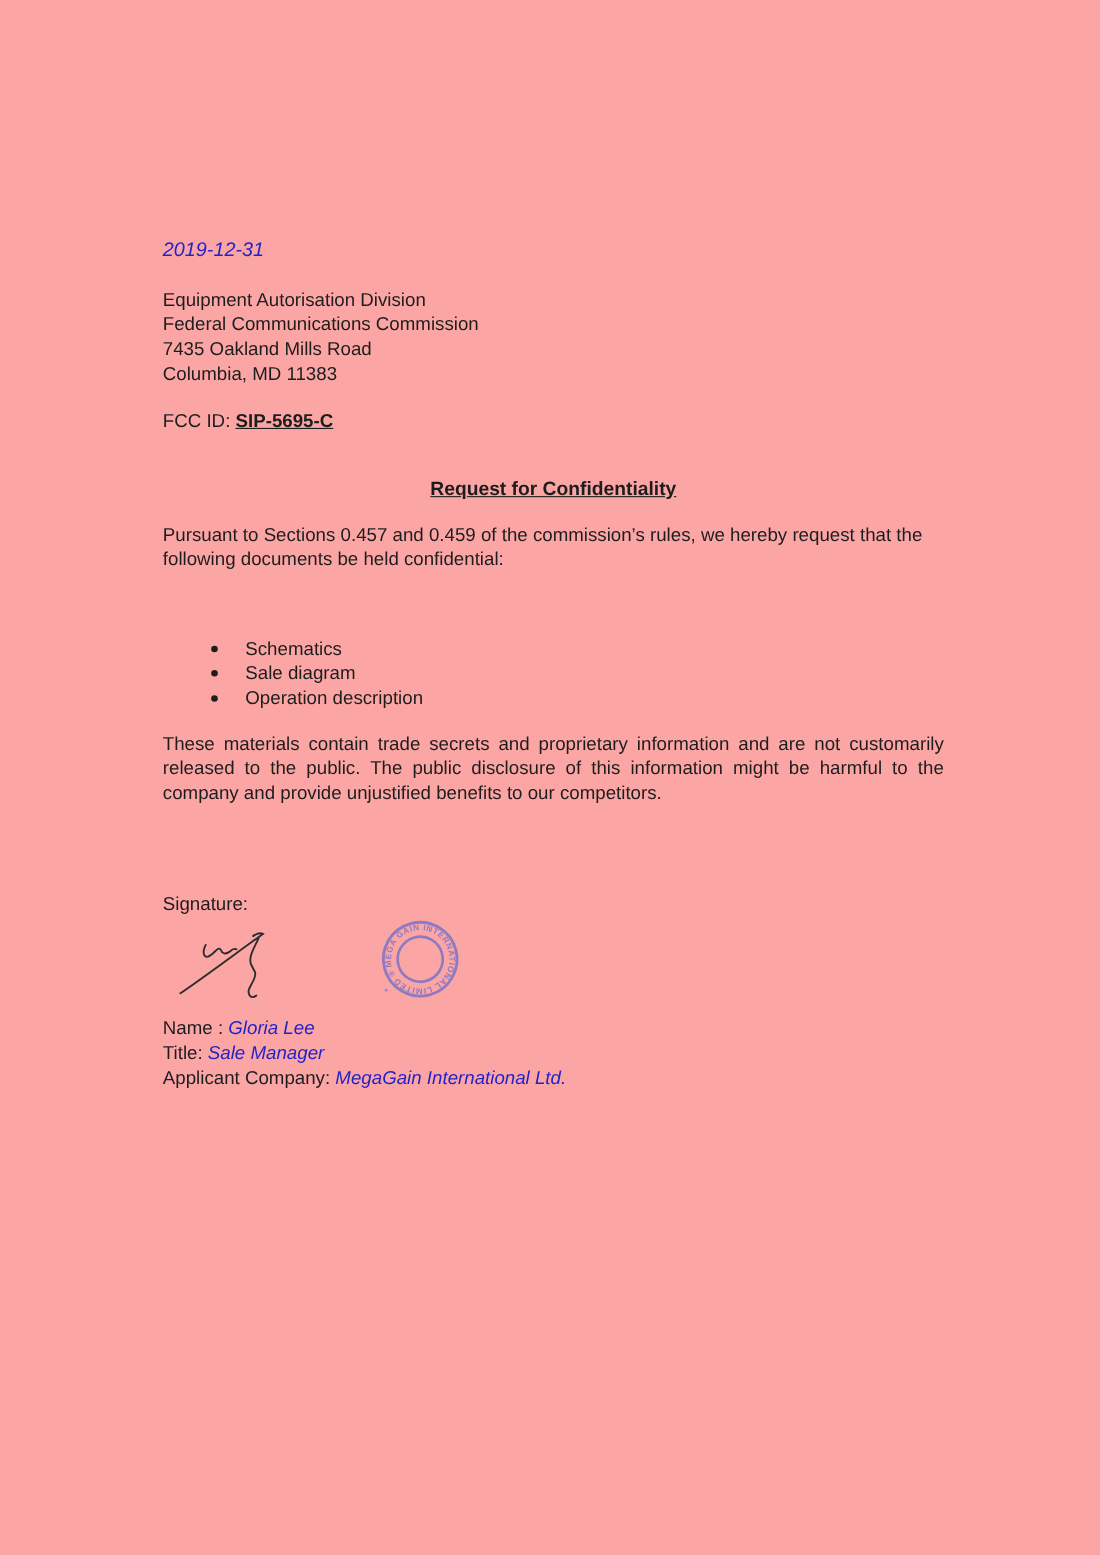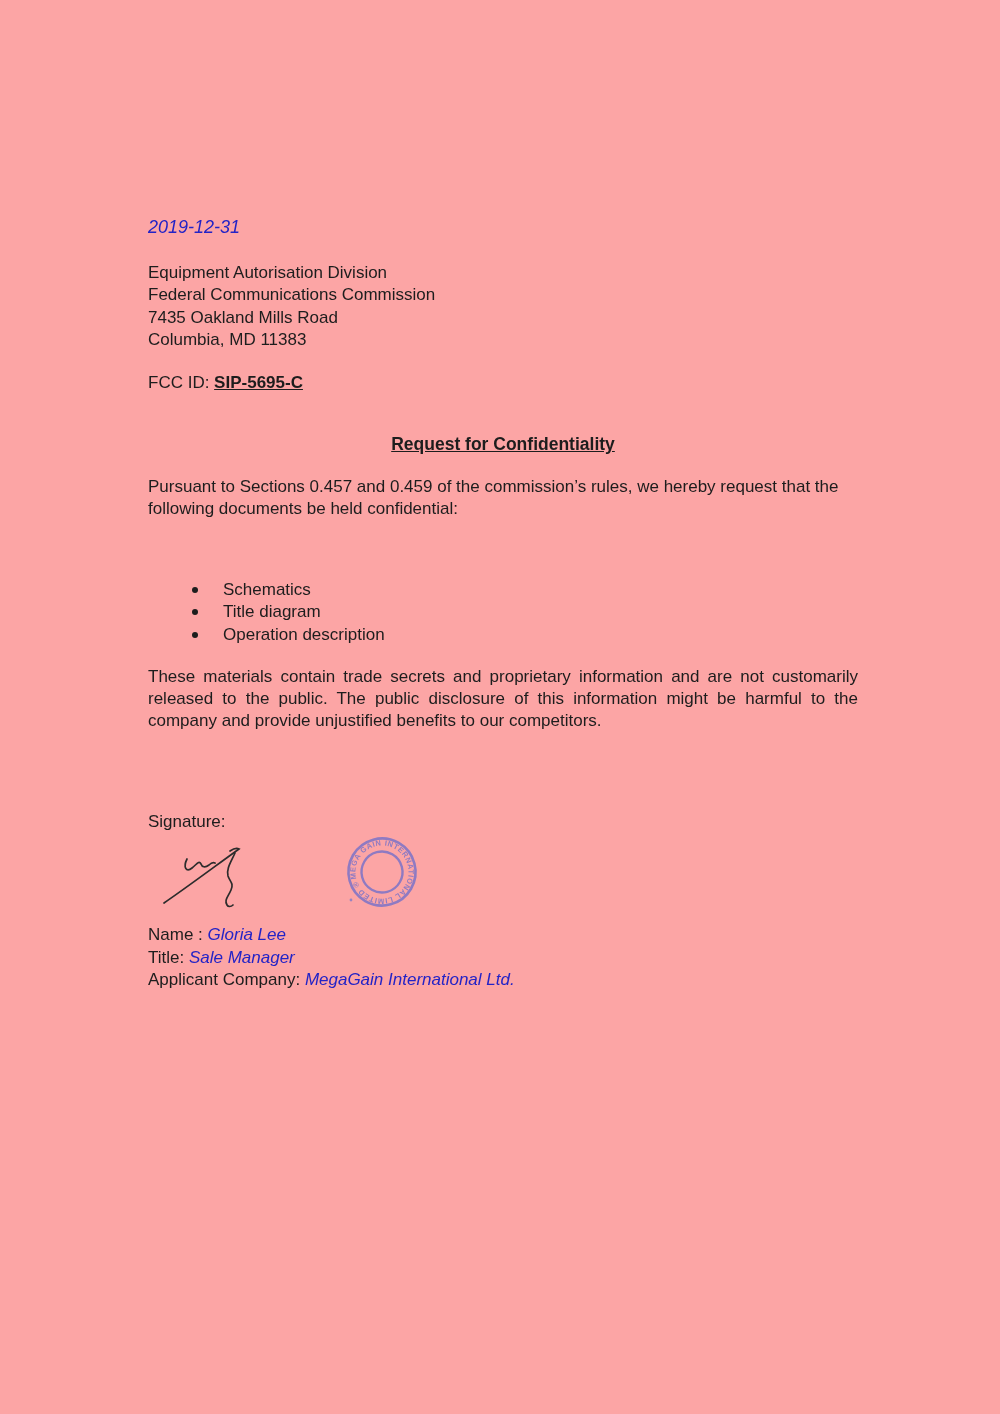--- a/index.html
+++ b/index.html
@@ -69,21 +69,21 @@
   </div>
 
 
   <div class="abs heading">Request for Confidentiality</div>
 
   <div class="abs para1">Pursuant to Sections 0.457 and 0.459 of the commission’s rules, we hereby request that the following documents be held confidential:</div>
 
 
   <ul class="abs bullets">
     <li><span class="dot"></span><span>Schematics</span></li>
-    <li><span class="dot"></span><span>Title diagram</span></li>
+    <li><span class="dot"></span><span>Sale diagram</span></li>
     <li><span class="dot"></span><span>Operation description</span></li>
   </ul>
 
   <div class="abs para2">These materials contain trade secrets and proprietary information and are not customarily released to the public.  The public disclosure of this information might be harmful to the company and provide unjustified benefits to our competitors.</div>
 
   <div class="abs sig-label">Signature:</div>
 
   <svg class="sig-svg" width="118" height="80" viewBox="0 0 118 80" fill="none">
     <g stroke="#2c2c2c" stroke-width="1.7" stroke-linecap="round" fill="none">
       <path d="M29 23 C25 31 28 37 34 32 C39 28 41 24 43 28 C44 31 47 32 51 29 C53 27 55 26 57 27"></path>

